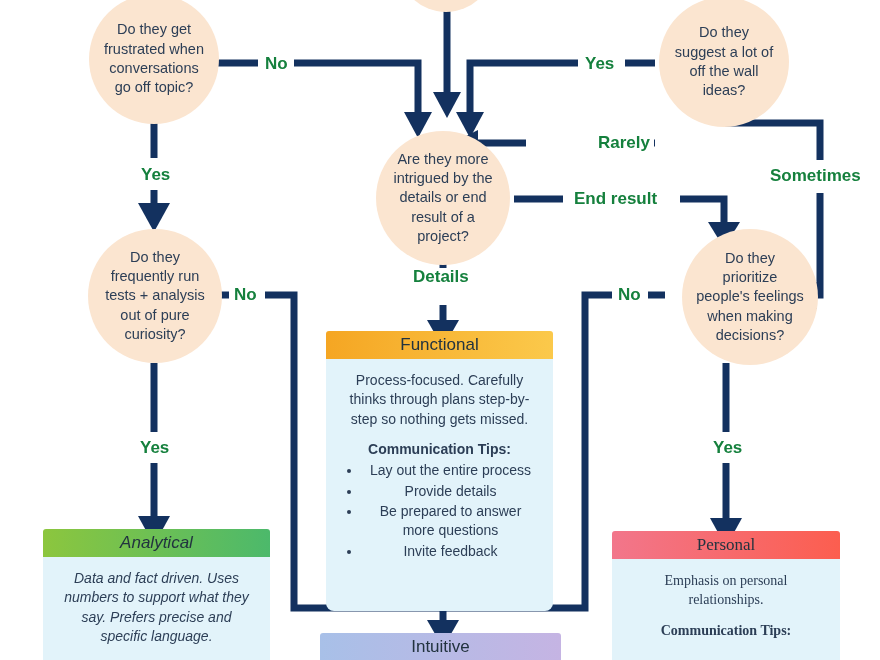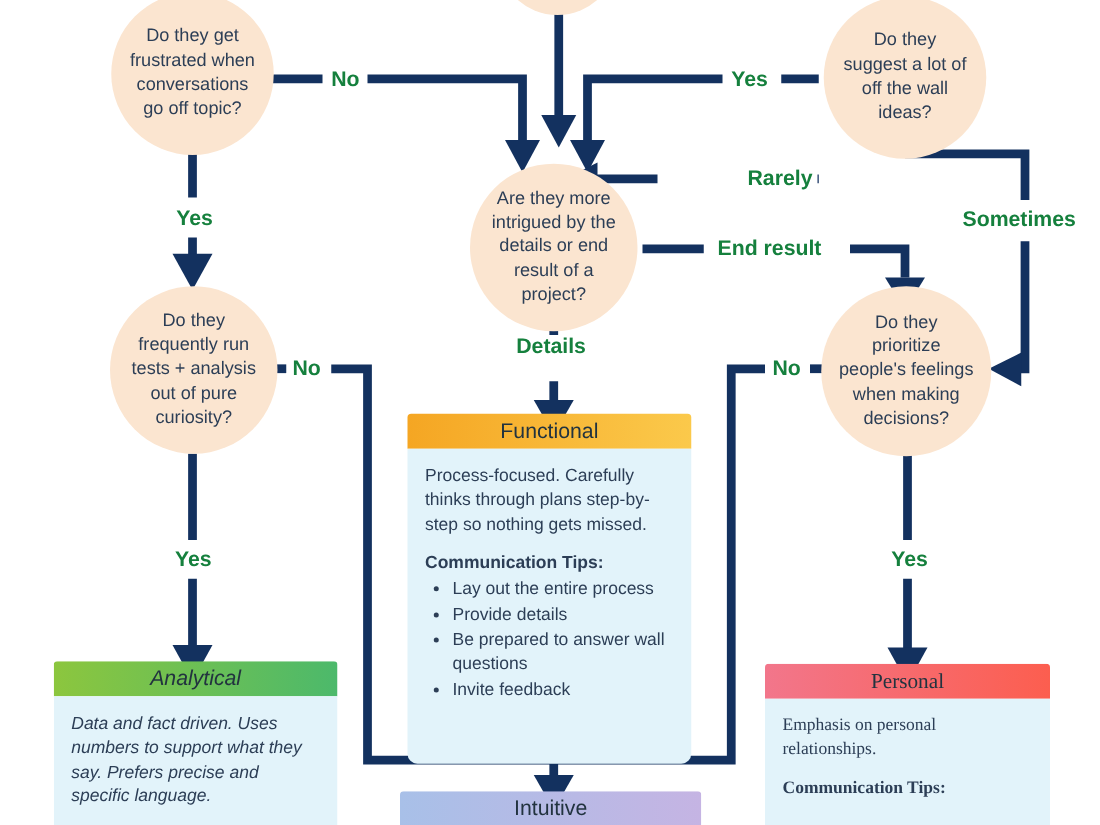--- a/index.html
+++ b/index.html
@@ -66,20 +66,21 @@
     border-radius: 3px 3px 0 0;
   }
   .result-body {
     background: #e2f3fa;
     color: #2c3e56;
     font-size: 14px;
     line-height: 1.38;
     padding: 12px 14px 10px 14px;
     border-radius: 0 0 8px 8px;
     box-sizing: border-box;
+    text-align: center;
   }
   .result-body p { margin: 0 0 11px 0; }
   .result-body .tips-title { font-weight: bold; margin: 0 0 2px 0; }
   .result-body ul { margin: 0; padding-left: 22px; }
   .result-body li { margin: 0 0 1px 0; }
   .head-functional { background: linear-gradient(90deg, #f5a623 0%, #fbc94b 100%); }
   .head-analytical { background: linear-gradient(90deg, #8cc63e 0%, #4cb96b 100%); }
   .head-personal   { background: linear-gradient(90deg, #f2768b 0%, #fc5e4f 100%); }
   .head-intuitive  { background: linear-gradient(90deg, #a8c0e8 0%, #c5b4e3 100%); }
   .clip-bottom { overflow: hidden; }
@@ -160,21 +161,21 @@
   </div>
 
   <div class="node-circle" style="left:376px; top:131px; width:134px; height:134px;">
     <span class="ctext">Are they more intrigued by the details or end result of a project?</span>
   </div>
 
   <div class="node-circle" style="left:88px; top:229px; width:134px; height:134px;">
     <span class="ctext">Do they frequently run tests + analysis out of pure curiosity?</span>
   </div>
 
-  <div class="node-circle" style="left:657px; top:229px; width:136px; height:136px;">
+  <div class="node-circle" style="left:682px; top:229px; width:136px; height:136px;">
     <span class="ctext">Do they prioritize people's feelings when making decisions?</span>
   </div>
 
   <span class="edge-label" style="left:261px; top:55px;">No</span>
 
   <span class="edge-label" style="left:581px; top:55px;">Yes</span>
 
   <span class="edge-label" style="left:594px; top:134px;">Rarely</span>
 
   <span class="edge-label" style="left:766px; top:167px;">Sometimes</span>
@@ -194,21 +195,21 @@
   <span class="edge-label" style="left:709px; top:439px;">Yes</span>
 
   <div class="result-card" style="left:326px; top:331px; width:227px;">
     <div class="result-head head-functional">Functional</div>
     <div class="result-body" style="height:252px;">
       <p>Process-focused. Carefully thinks through plans step-by-step so nothing gets missed.</p>
       <p class="tips-title">Communication Tips:</p>
       <ul>
         <li>Lay out the entire process</li>
         <li>Provide details</li>
-        <li>Be prepared to answer wall questions</li>
+        <li>Be prepared to answer more questions</li>
         <li>Invite feedback</li>
       </ul>
     </div>
   </div>
 
   <div class="result-card clip-bottom" style="left:43px; top:529px; width:227px; height:163px;font-style:italic;">
     <div class="result-head head-analytical">Analytical</div>
     <div class="result-body" style="height:120px; border-radius:0;">
       <p>Data and fact driven. Uses numbers to support what they say. Prefers precise and specific language.</p>
     </div>

